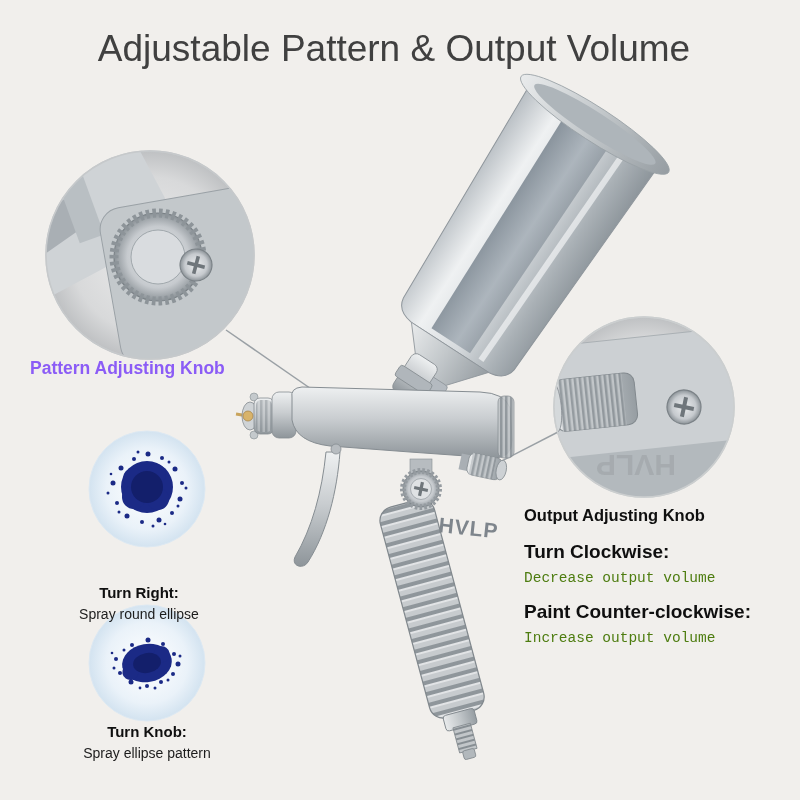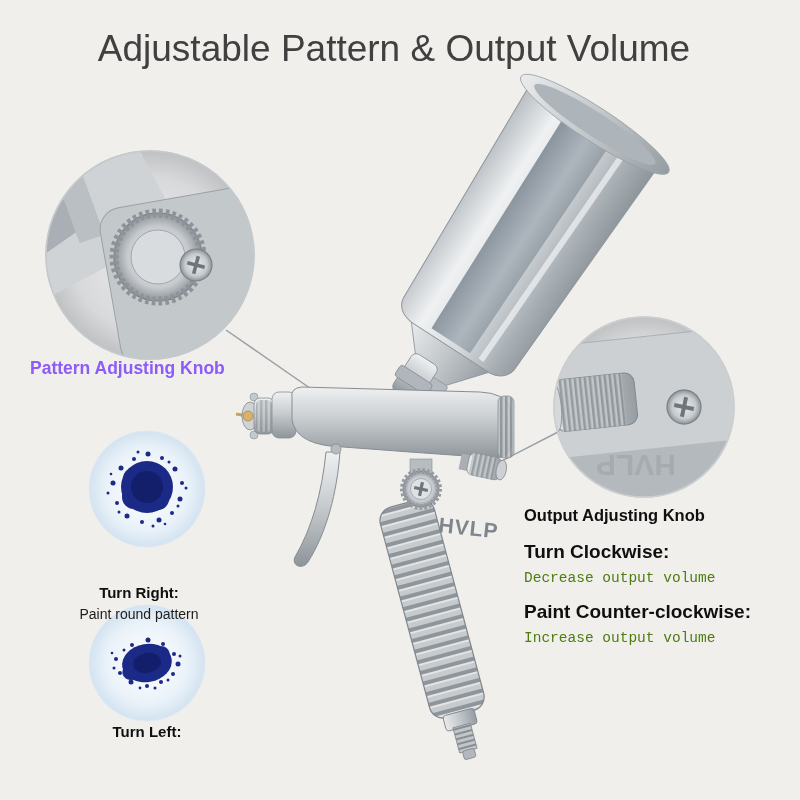--- a/index.html
+++ b/index.html
@@ -259,25 +259,26 @@
           <circle cx="-35" cy="-10" r="1.3"></circle>
       </g>
       <ellipse rx="14" ry="10" fill="#131f6b" transform="rotate(-10)"></ellipse>
     </g>
   </svg>
 
   <div class="label pattern-label">Pattern Adjusting Knob</div>
 
   <div class="caption cap-right">
     <div class="cap-head">Turn Right:</div>
-    <div class="cap-desc">Paint round pattern</div>
+    <div class="cap-desc">Spray round ellipse</div>
   </div>
 
   <div class="caption cap-left">
-    <div class="cap-head">Turn Left:</div>
+    <div class="cap-head">Turn Knob:</div>
+    <div class="cap-desc">Spray ellipse pattern</div>
   </div>
 
   <div class="paint-block">
     <div class="paint-title">Output Adjusting Knob</div>
     <div class="pb-head">Turn Clockwise:</div>
     <div class="pb-desc">Decrease output volume</div>
     <div class="pb-head">Paint Counter-clockwise:</div>
     <div class="pb-desc">Increase output volume</div>
   </div>
 

